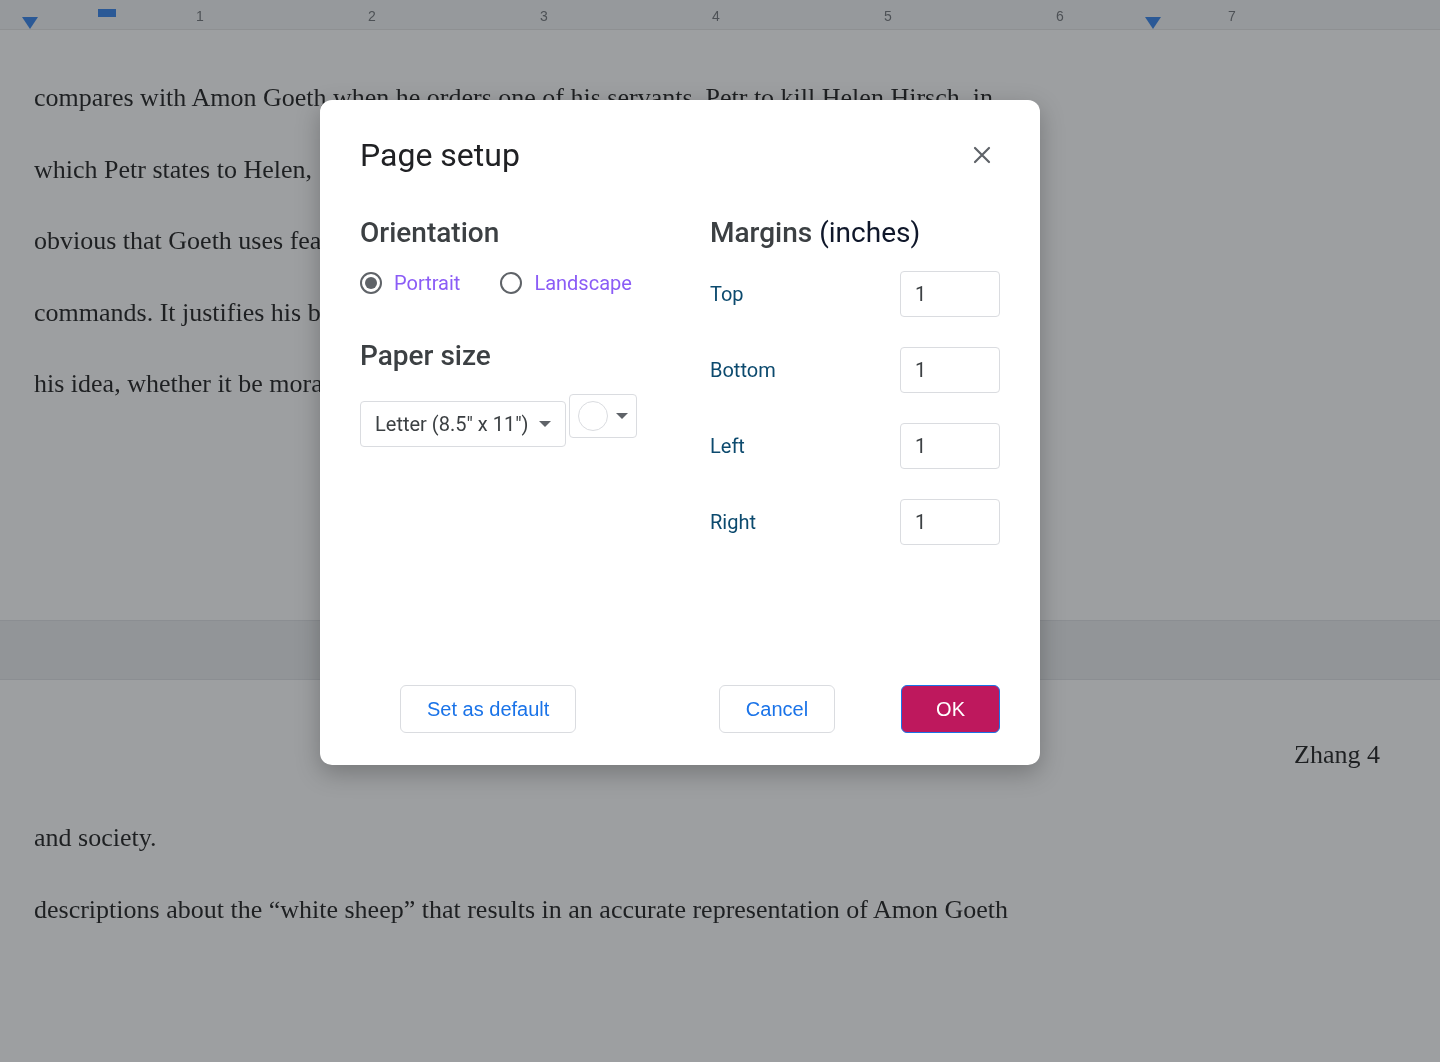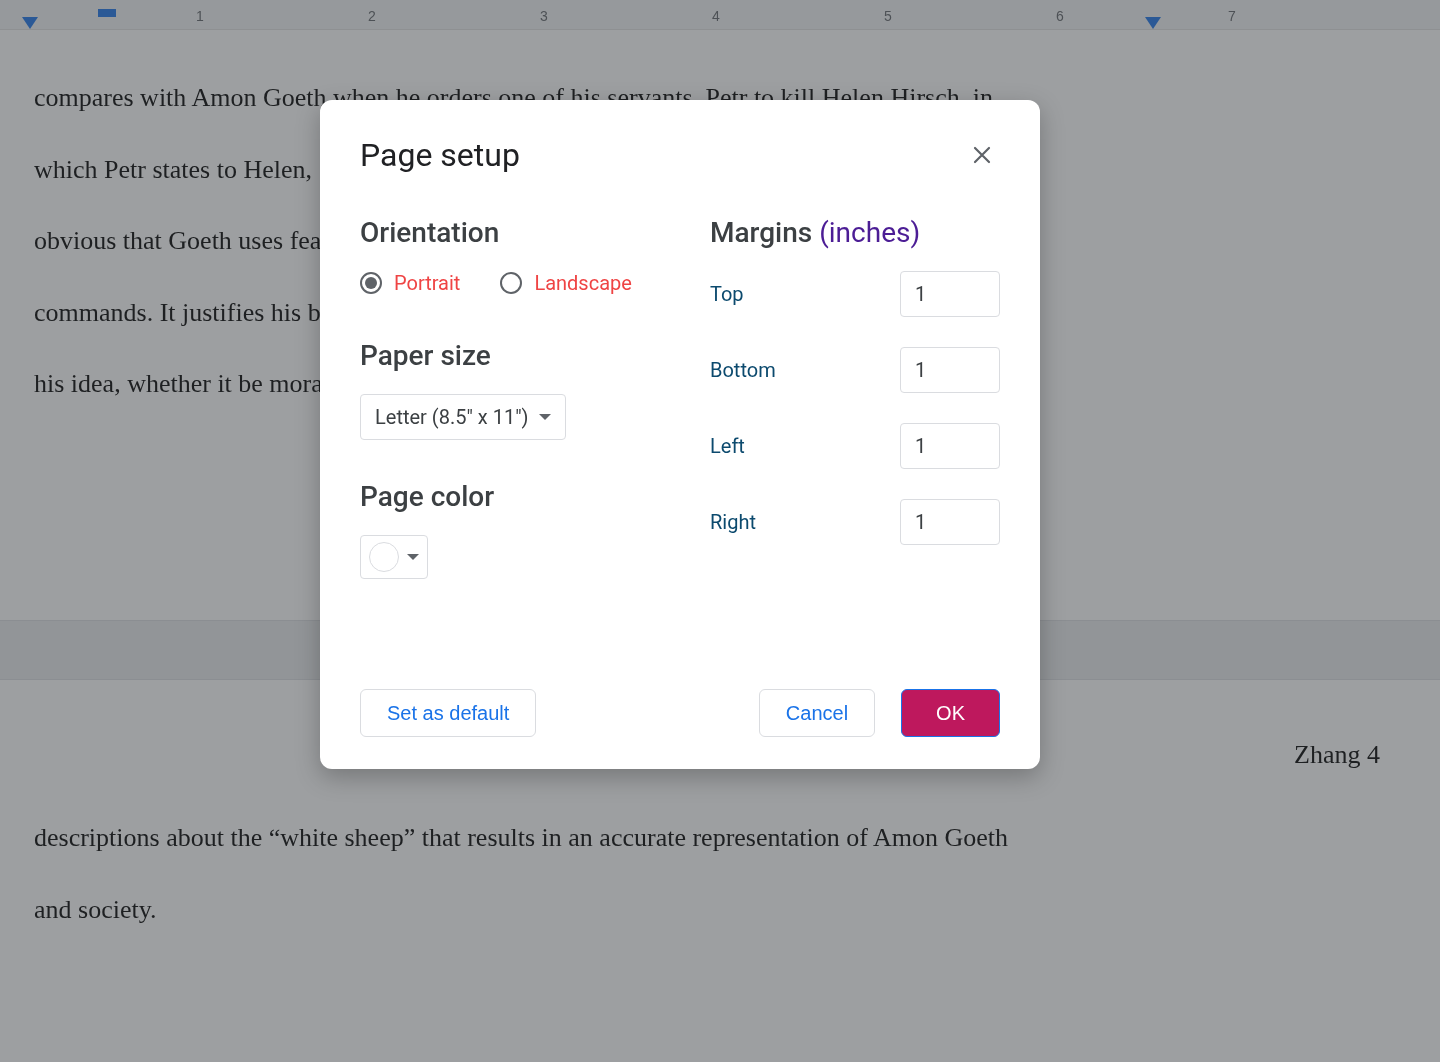--- a/index.html
+++ b/index.html
@@ -84,24 +84,24 @@
   }
 
   .dialog-body {
     display: flex; gap: 60px;
   }
   .col { flex: 1; }
   .section-label {
     font-size: 28px; font-weight: 500; color: #3c4043;
     margin-bottom: 22px;
   }
-  .section-label .unit { font-weight: 400; color: #4c1d95; }
+  .section-label .unit { font-weight: 400; color: #0f172a; }
 
   .radio-row { display: flex; gap: 40px; margin-bottom: 44px; }
-  .radio-opt { display: flex; align-items: center; gap: 12px; font-size: 20px; color: #ef4444; cursor: pointer; }
+  .radio-opt { display: flex; align-items: center; gap: 12px; font-size: 20px; color: #8b5cf6; cursor: pointer; }
   .radio-circle {
     width: 22px; height: 22px; border: 2px solid #5f6368; border-radius: 50%;
     display: flex; align-items: center; justify-content: center;
   }
   .radio-circle.selected { border-color: #5f6368; }
   .radio-circle.selected::after {
     content: ""; width: 12px; height: 12px; background: #5f6368; border-radius: 50%;
   }
 
   .select-box {
@@ -143,21 +143,21 @@
 
   .dialog-footer {
     display: flex; justify-content: space-between; align-items: center;
     margin-top: 110px;
   }
   .footer-right { display: flex; gap: 26px; }
   .btn {
     height: 48px; padding: 0 26px;
     border-radius: 6px; font-size: 20px; font-weight: 500;
     cursor: pointer; display: inline-flex; align-items: center; justify-content: center;
-    border: 1px solid #dadce0; background: #fff; color: #1a73e8;
+    border: 1px solid #dadce0; background: #fff; color: #1a73e8; margin-left: 40px;
   }
   .btn.primary { background: #be185d; color: #fff; border-color: #1a73e8; padding: 0 34px; }
 </style>
 </head>
 <body>
 
 <div class="doc-bg">
 
   <div class="ruler">
     <div class="marker-left" style="left:22px"></div>
@@ -177,22 +177,22 @@
     <p>which Petr states to Helen, "He would have shot you. I know" (179). It is</p>
     <p>obvious that Goeth uses fear and terror to retain power and his</p>
     <p>commands. It justifies his belief that people will then follow</p>
     <p>his idea, whether it be moral or not. These are some detailed</p>
   </div>
 
   <div class="page-break" style="top:620px"></div>
   <div class="page-header" style="top:740px">Zhang 4</div>
 
   <div class="doc-content" style="top:800px">
+    <p>and society.</p>
     <p>descriptions about the “white sheep” that results in an accurate representation of Amon Goeth</p>
-    <p>and society.</p>
   </div>
 </div>
 
 <div class="scrim"></div>
 
 <div class="dialog">
 
   <div class="dialog-header">
     <div class="dialog-title">Page setup</div>
     <div class="close-x">
@@ -217,21 +217,20 @@
           <span>Landscape</span>
         </div>
       </div>
 
       <div class="section-label">Paper size</div>
       <div class="select-box">
         <span>Letter (8.5" x 11")</span>
         <span class="caret-down"></span>
       </div>
 
-      <div class="section-label">Page color</div>
       <div class="color-picker">
         <span class="color-swatch" style="background:#ffffff;"></span>
         <span class="caret-down"></span>
       </div>
     </div>
 
     <div class="col">
       <div class="section-label">
         <span>Margins</span>
         <span class="unit">(inches)</span>

